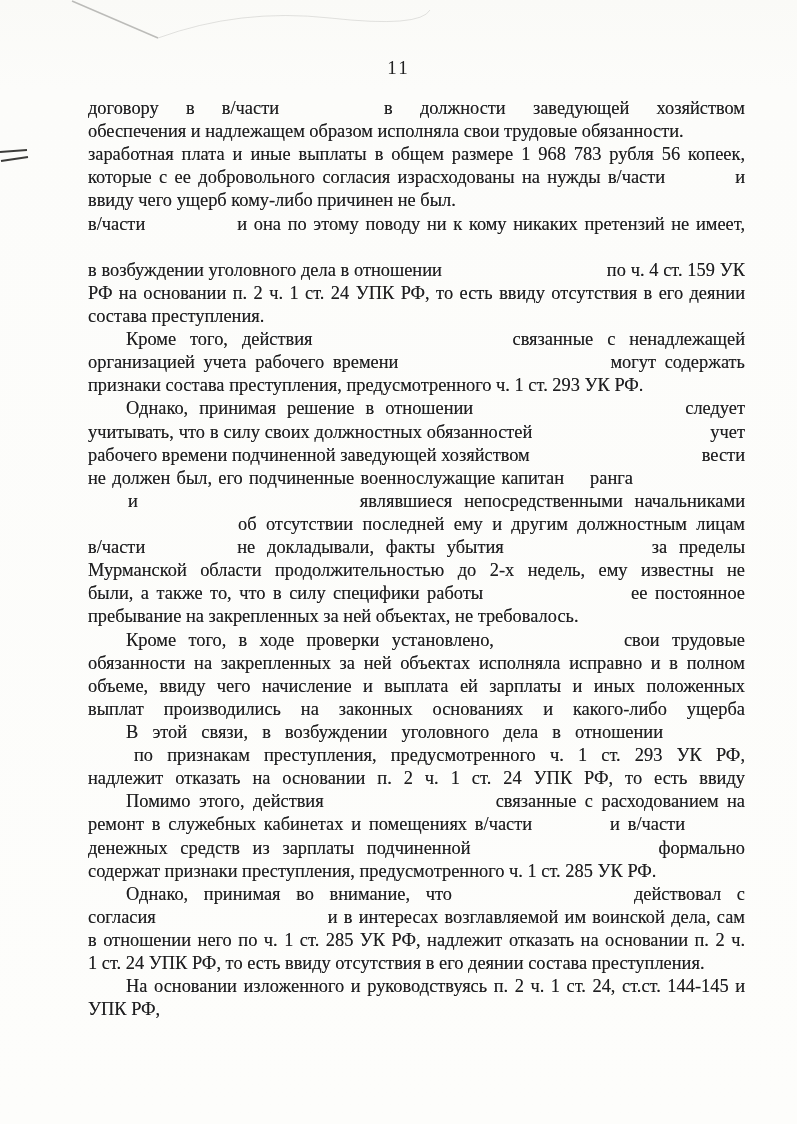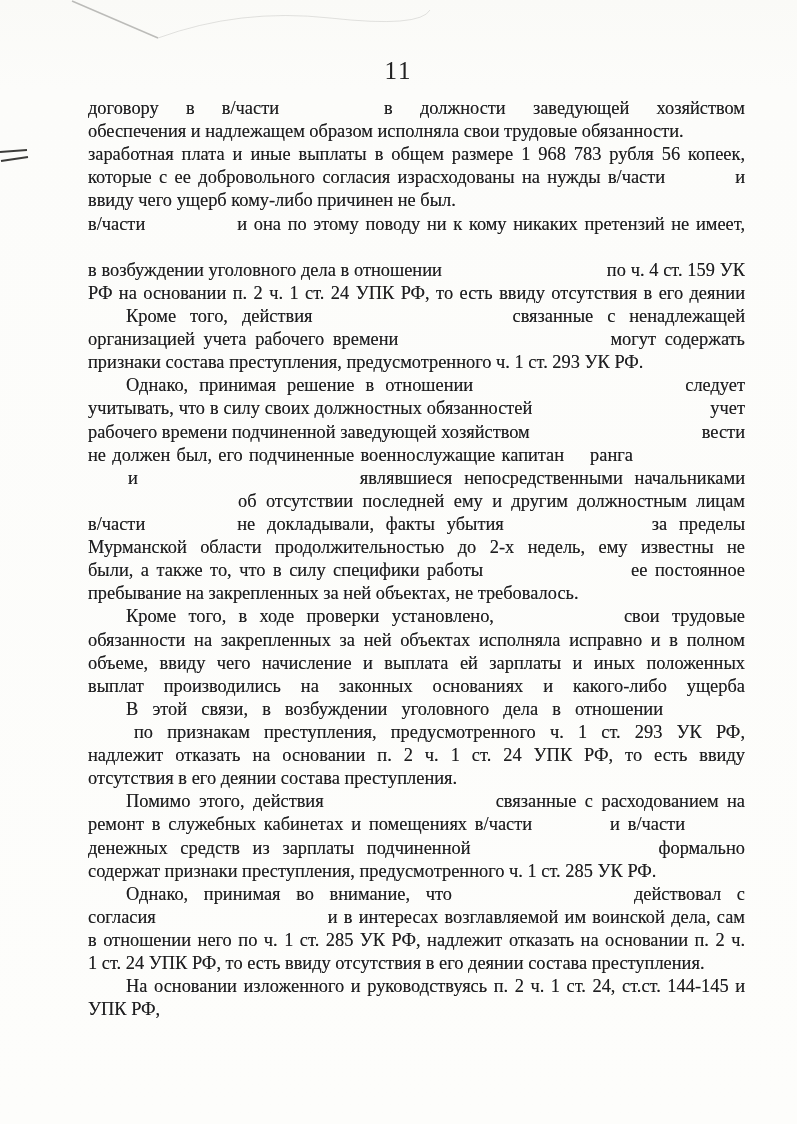--- a/index.html
+++ b/index.html
@@ -8,21 +8,21 @@
     width:797px; height:1124px;
     margin:0 auto;
     background:linear-gradient(180deg,#fafaf7 0%, #fcfcfa 8%, #fdfdfb 100%);
     overflow:hidden;
     font-family:"Liberation Serif","DejaVu Serif",serif;
     color:#1e1e20;
   }
   .page-number {
     position:absolute; top:57px; left:0; width:100%;
     text-align:center;
-    font-size:25px; letter-spacing:2px;
+    font-size:19px; letter-spacing:2px;
     color:#222;
   }
   .doc-body {
     position:absolute; left:88px; top:97px; width:657px;
     font-size:18.4px;
     text-shadow:0 0 0.5px rgba(20,20,20,0.55);
   }
   .line {
     height:23.12px; line-height:23.12px;
     overflow:hidden;
@@ -56,41 +56,41 @@
   <div class="doc-body">
       <div class="line just"><span>договору в в/части</span><span class="gap" style="width: 105px;"></span><span>в должности заведующей хозяйством подразделения</span></div>
       <div class="line"><span>обеспечения и надлежащем образом исполняла свои трудовые обязанности.</span></div>
       <div class="line just"><span>заработная плата и иные выплаты в общем размере 1 968 783 рубля 56 копеек,</span></div>
       <div class="line just"><span>которые с ее добровольного согласия израсходованы на нужды в/части</span><span class="gap" style="width: 70px;"></span><span>и</span></div>
       <div class="line"><span>ввиду чего ущерб кому-либо причинен не был.</span></div>
       <div class="line just"><span>в/части</span><span class="gap" style="width: 92px;"></span><span>и она по этому поводу ни к кому никаких претензий не имеет,</span></div>
       <div class="line just"><span class="gap" style="width: 38px;"></span></div>
       <div class="line just"><span>в возбуждении уголовного дела в отношении</span><span class="gap" style="width: 165px;"></span><span>по ч. 4 ст. 159 УК</span></div>
       <div class="line just"><span>РФ на основании п. 2 ч. 1 ст. 24 УПК РФ, то есть ввиду отсутствия в его деянии</span></div>
+      <div class="line"><span>состава преступления.</span></div>
       <div class="line just"><span class="gap" style="width: 38px;"></span><span>Кроме того, действия</span><span class="gap" style="width: 200px;"></span><span>связанные с ненадлежащей</span></div>
       <div class="line just"><span>организацией учета рабочего времени</span><span class="gap" style="width: 212px;"></span><span>могут содержать</span></div>
       <div class="line"><span>признаки состава преступления, предусмотренного ч. 1 ст. 293 УК РФ.</span></div>
       <div class="line just"><span class="gap" style="width: 38px;"></span><span>Однако, принимая решение в отношении</span><span class="gap" style="width: 212px;"></span><span>следует</span></div>
       <div class="line just"><span>учитывать, что в силу своих должностных обязанностей</span><span class="gap" style="width: 178px;"></span><span>учет</span></div>
       <div class="line just"><span>рабочего времени подчиненной заведующей хозяйством</span><span class="gap" style="width: 172px;"></span><span>вести</span></div>
       <div class="line just"><span>не должен был, его подчиненные военнослужащие капитан</span><span class="gap" style="width: 26px;"></span><span>ранга</span><span class="gap" style="width: 112px;"></span></div>
       <div class="line just"><span class="gap" style="width: 40px;"></span><span>и</span><span class="gap" style="width: 222px;"></span><span>являвшиеся непосредственными начальниками</span></div>
       <div class="line just"><span class="gap" style="width: 150px;"></span><span>об отсутствии последней ему и другим должностным лицам</span></div>
       <div class="line just"><span>в/части</span><span class="gap" style="width: 92px;"></span><span>не докладывали, факты убытия</span><span class="gap" style="width: 148px;"></span><span>за пределы</span></div>
       <div class="line just"><span>Мурманской области продолжительностью до 2-х недель, ему известны не</span></div>
       <div class="line just"><span>были, а также то, что в силу специфики работы</span><span class="gap" style="width: 148px;"></span><span>ее постоянное</span></div>
       <div class="line"><span>пребывание на закрепленных за ней объектах, не требовалось.</span></div>
       <div class="line just"><span class="gap" style="width: 38px;"></span><span>Кроме того, в ходе проверки установлено,</span><span class="gap" style="width: 130px;"></span><span>свои трудовые</span></div>
       <div class="line just"><span>обязанности на закрепленных за ней объектах исполняла исправно и в полном</span></div>
       <div class="line just"><span>объеме, ввиду чего начисление и выплата ей зарплаты и иных положенных</span></div>
       <div class="line just"><span>выплат производились на законных основаниях и какого-либо ущерба</span></div>
       <div class="line just"><span class="gap" style="width: 38px;"></span><span>В этой связи, в возбуждении уголовного дела в отношении</span><span class="gap" style="width: 82px;"></span></div>
       <div class="line just"><span class="gap" style="width: 46px;"></span><span>по признакам преступления, предусмотренного ч. 1 ст. 293 УК РФ,</span></div>
       <div class="line just"><span>надлежит отказать на основании п. 2 ч. 1 ст. 24 УПК РФ, то есть ввиду</span></div>
-      <div class="line"><span>отсутствия в его деянии состава преступления.</span></div>
       <div class="line just"><span class="gap" style="width: 38px;"></span><span>Помимо этого, действия</span><span class="gap" style="width: 172px;"></span><span>связанные с расходованием на</span></div>
       <div class="line just"><span>ремонт в служебных кабинетах и помещениях в/части</span><span class="gap" style="width: 78px;"></span><span>и в/части</span><span class="gap" style="width: 60px;"></span></div>
       <div class="line just"><span>денежных средств из зарплаты подчиненной</span><span class="gap" style="width: 188px;"></span><span>формально</span></div>
       <div class="line"><span>содержат признаки преступления, предусмотренного ч. 1 ст. 285 УК РФ.</span></div>
       <div class="line just"><span class="gap" style="width: 38px;"></span><span>Однако, принимая во внимание, что</span><span class="gap" style="width: 182px;"></span><span>действовал с</span></div>
       <div class="line just"><span>согласия</span><span class="gap" style="width: 172px;"></span><span>и в интересах возглавляемой им воинской дела, сам</span></div>
       <div class="line just"><span>в отношении него по ч. 1 ст. 285 УК РФ, надлежит отказать на основании п. 2 ч.</span></div>
       <div class="line"><span>1 ст. 24 УПК РФ, то есть ввиду отсутствия в его деянии состава преступления.</span></div>
       <div class="line just"><span class="gap" style="width: 38px;"></span><span>На основании изложенного и руководствуясь п. 2 ч. 1 ст. 24, ст.ст. 144-145 и 148</span></div>
       <div class="line"><span>УПК РФ,</span></div>

